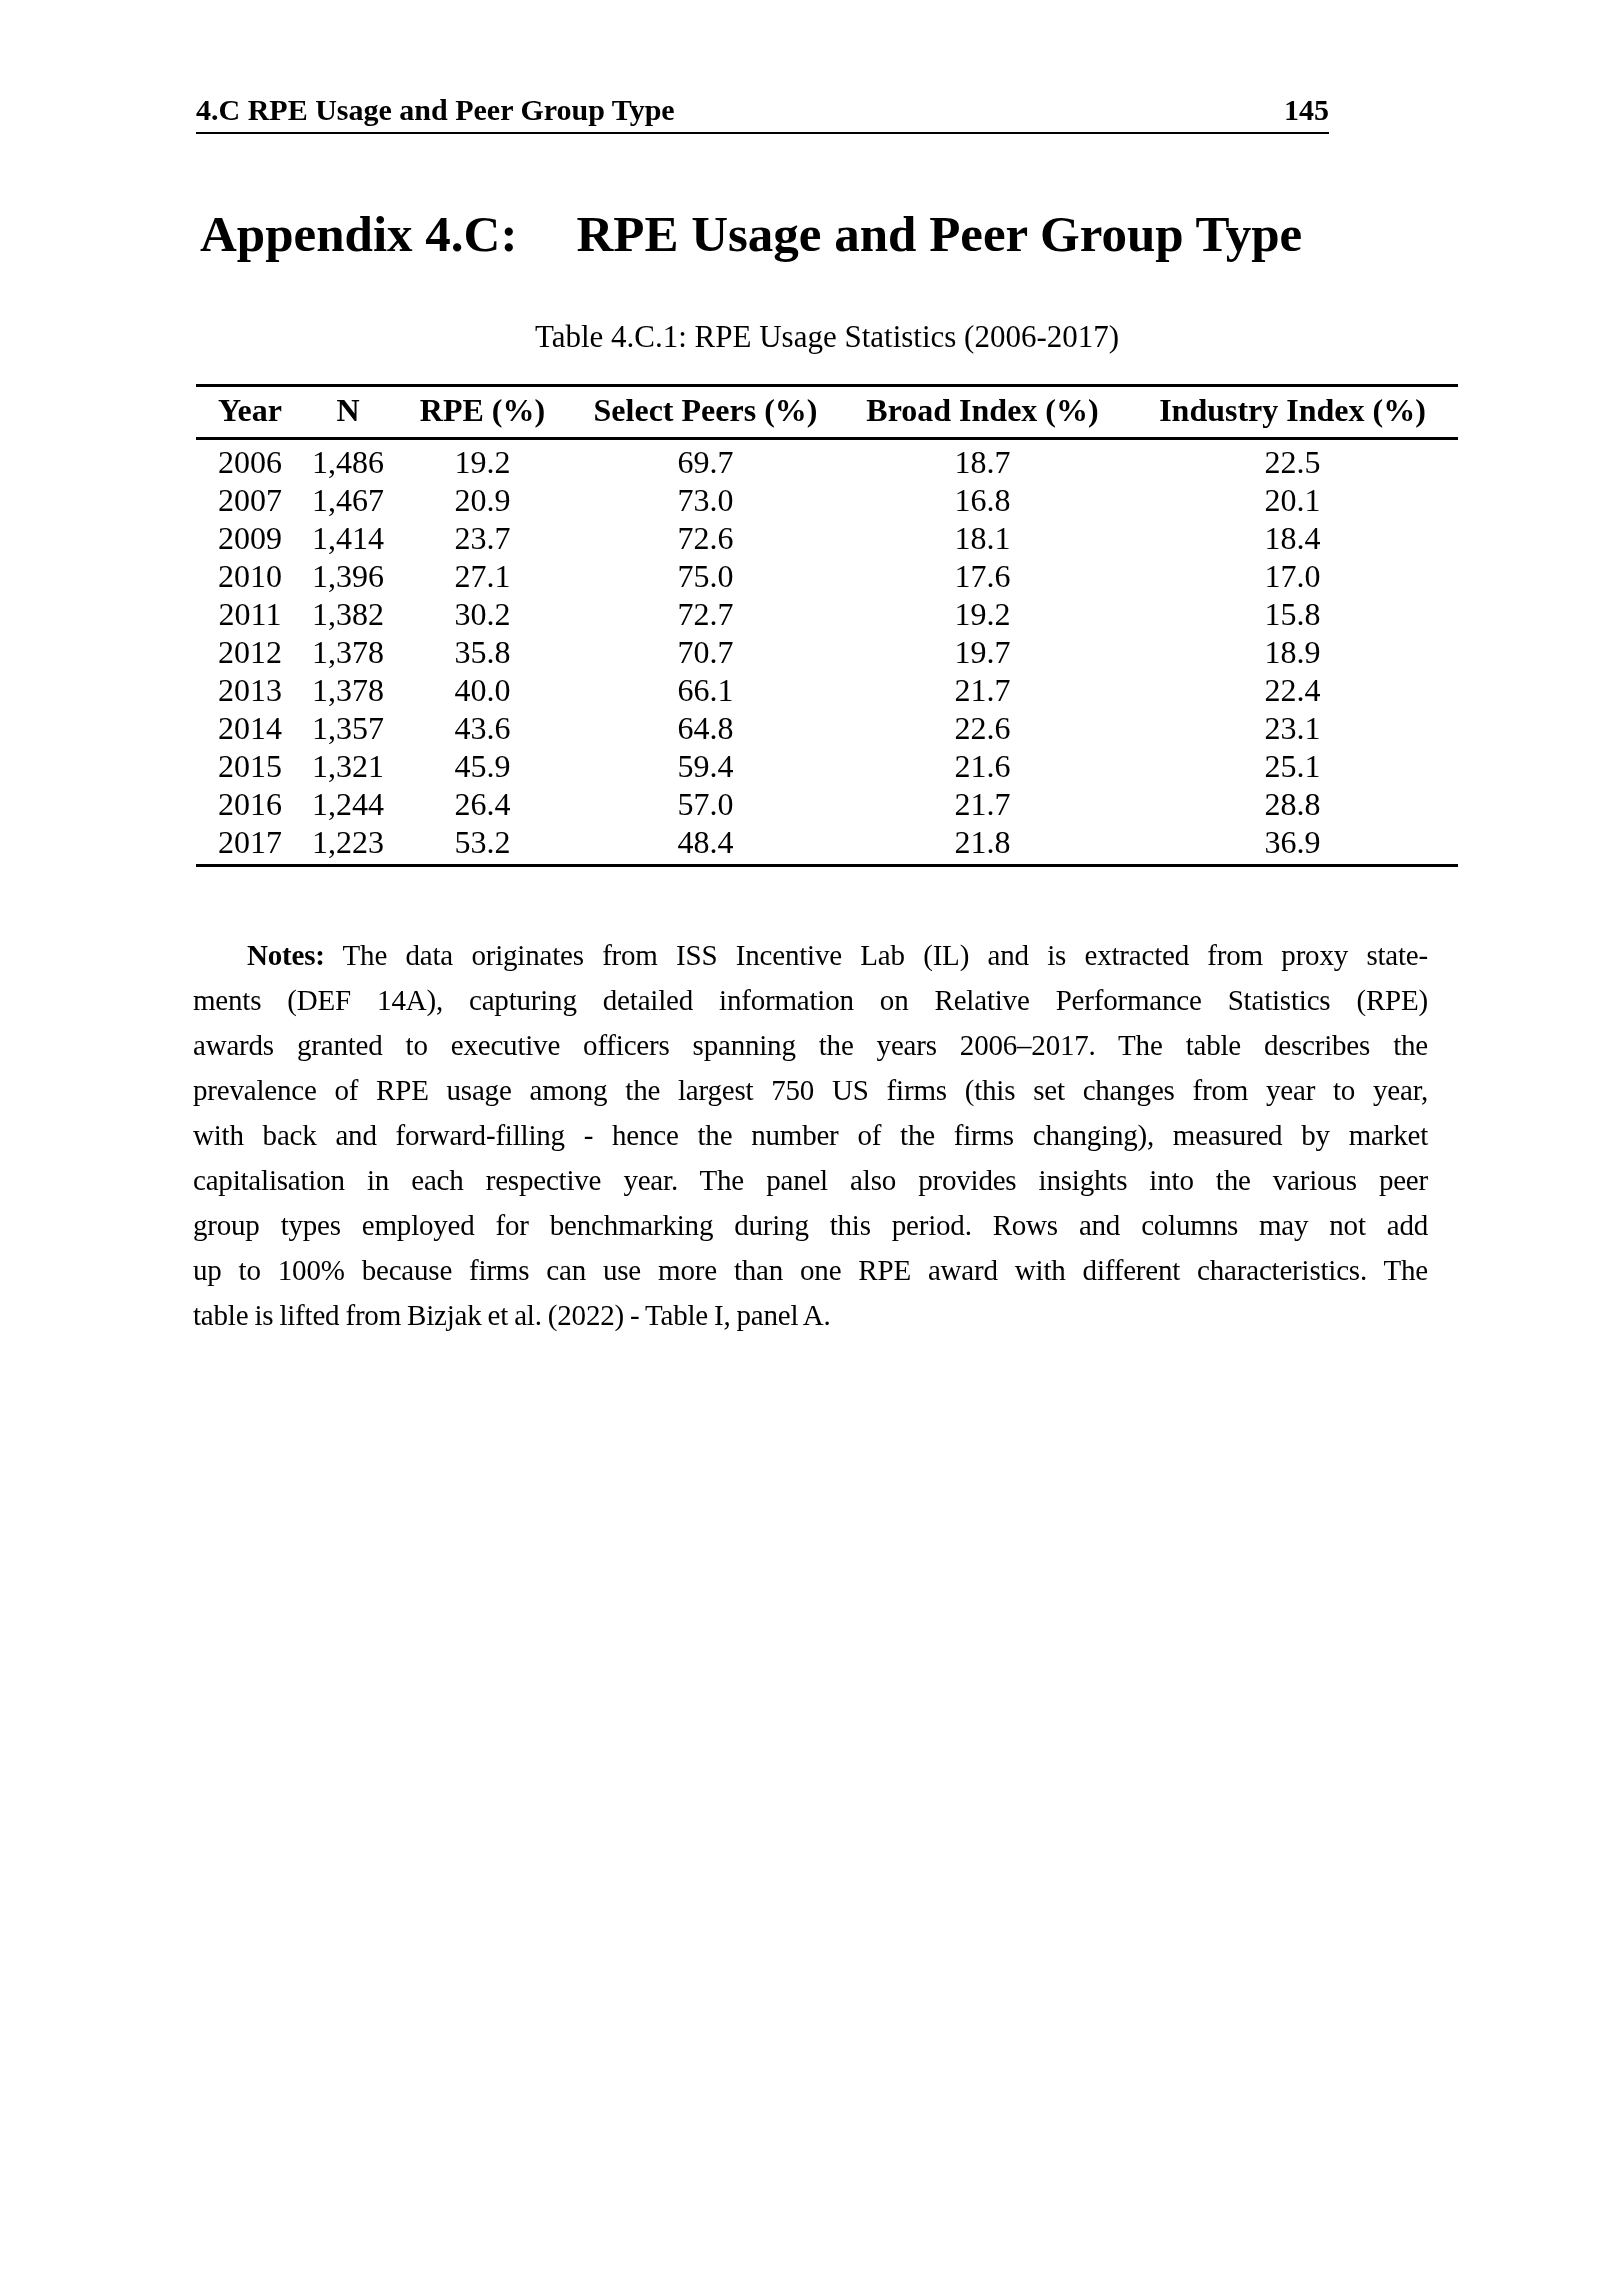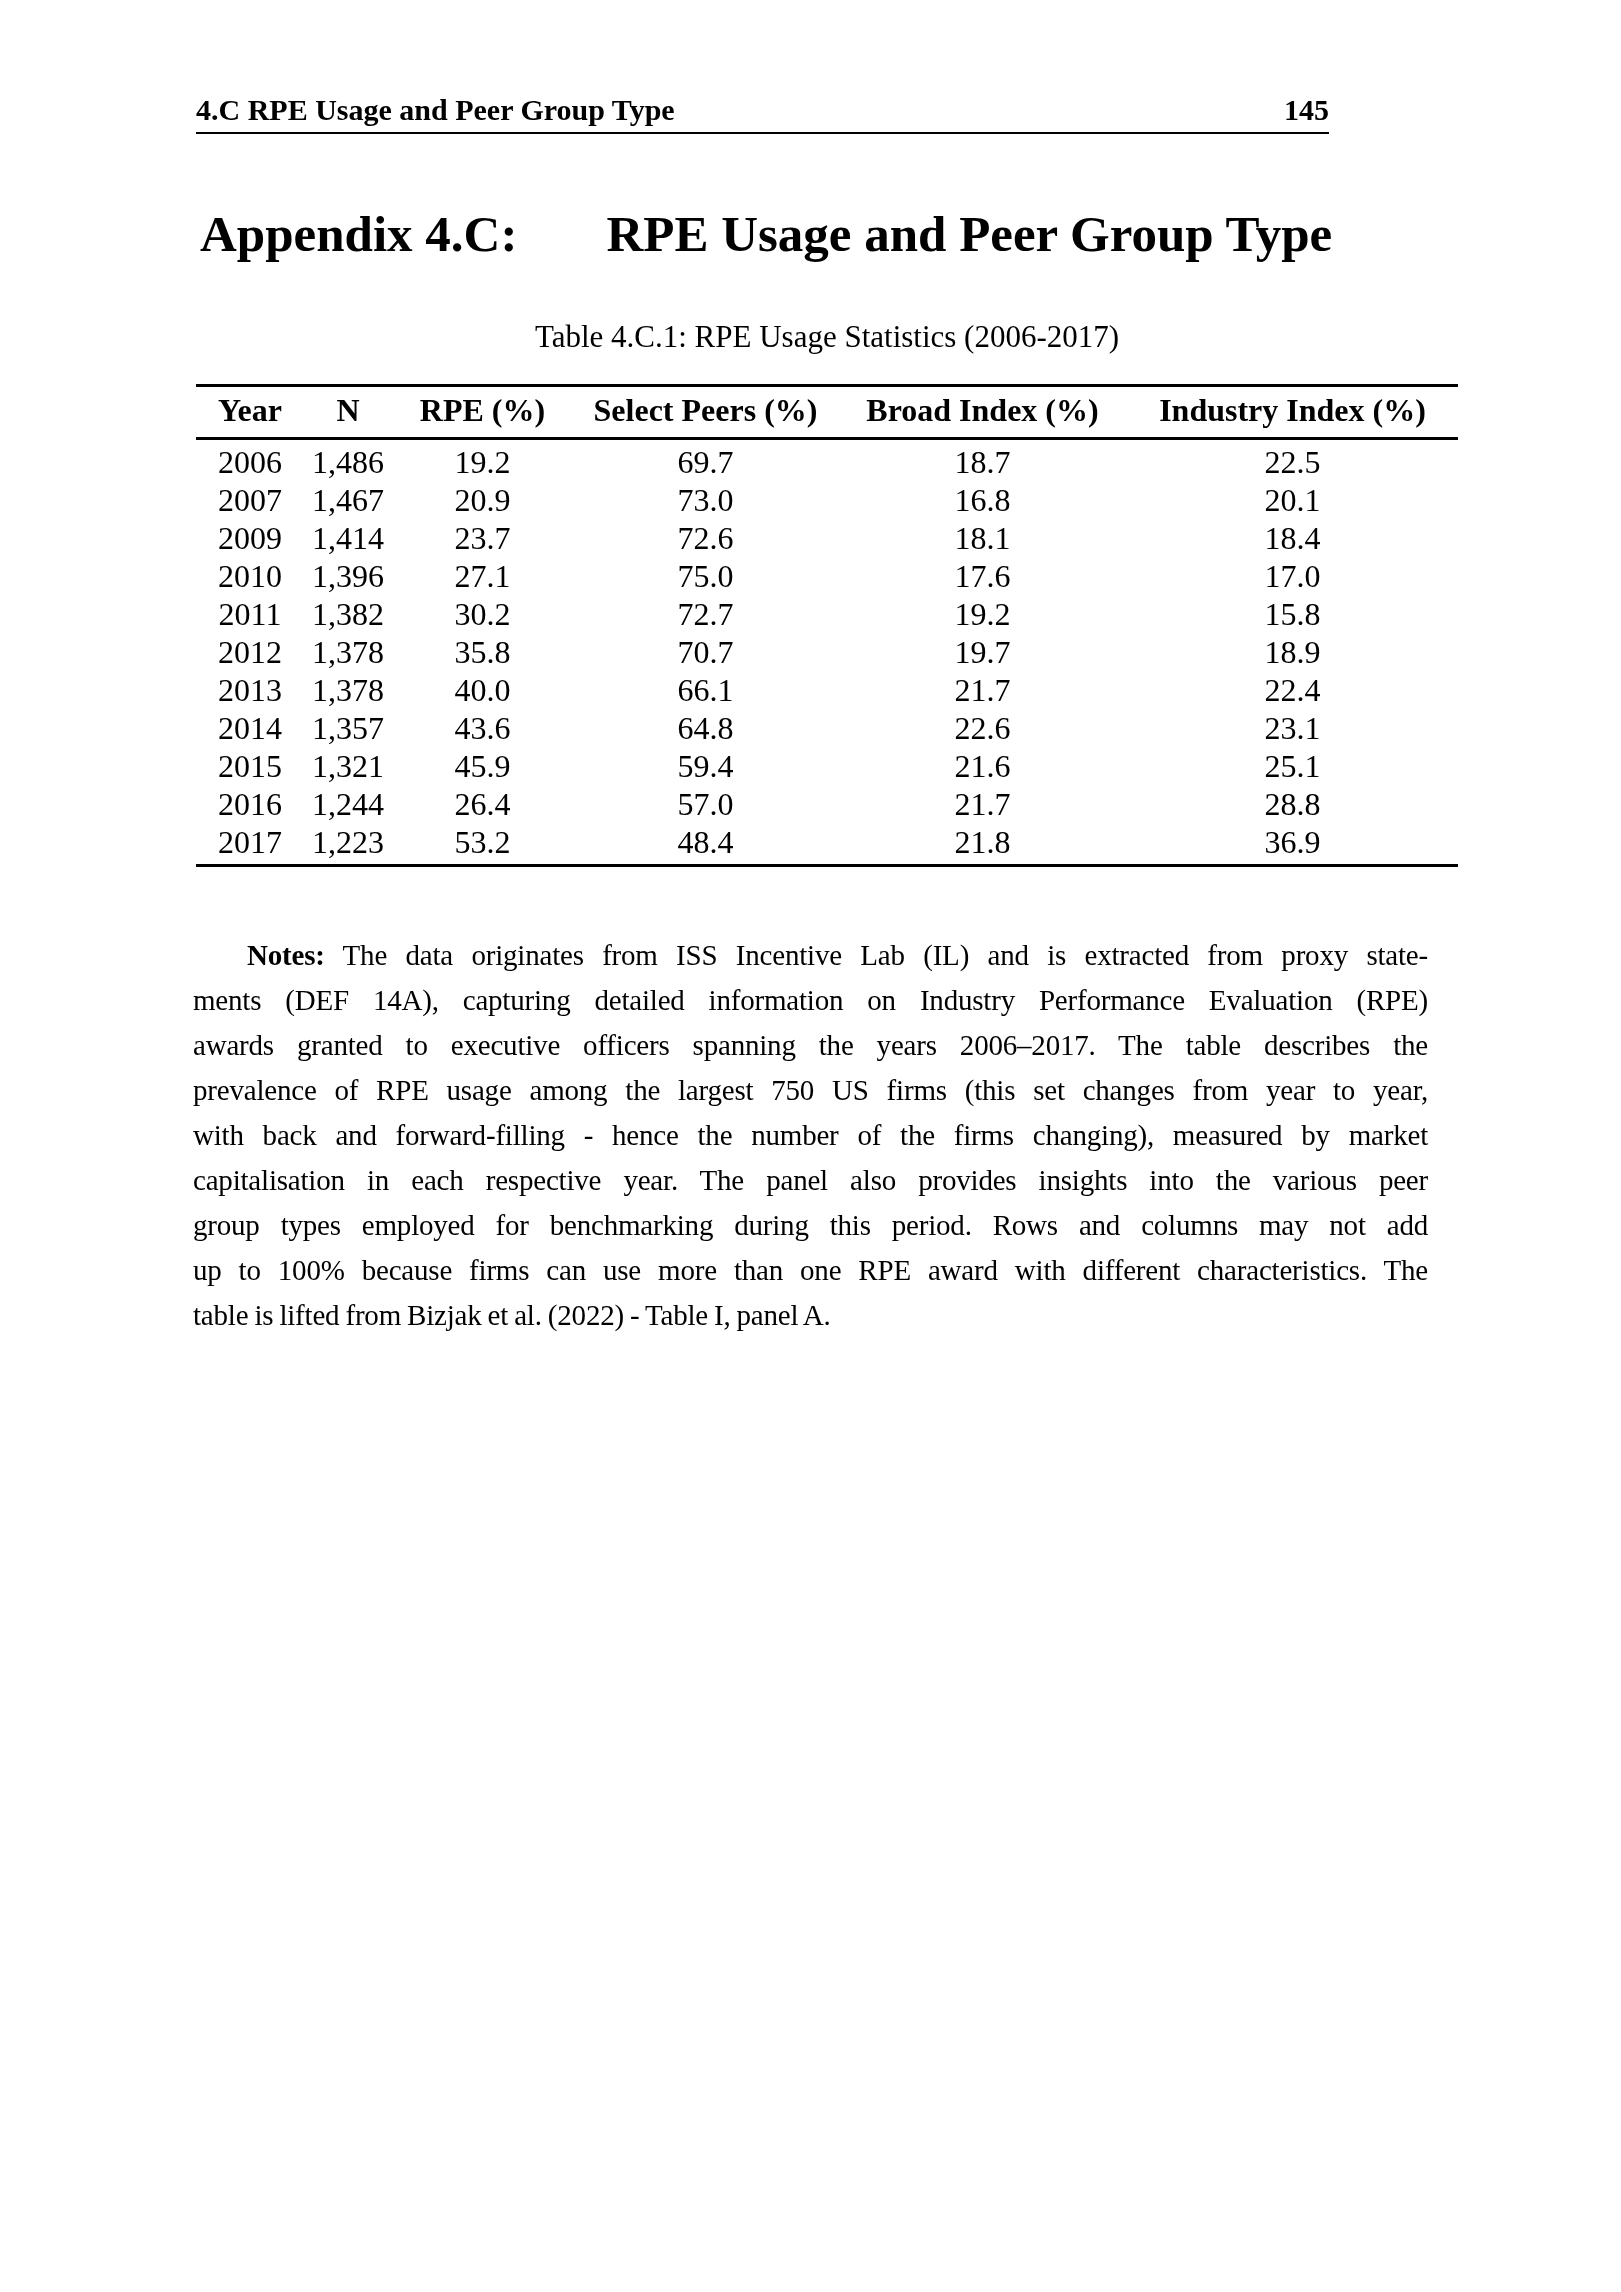--- a/index.html
+++ b/index.html
@@ -29,21 +29,21 @@
     border-bottom: 2px solid #000;
   }
 
   
   .chapter-title {
     position: absolute;
     left: 200px;
     top: 208px;
     width: 1372px;
     display: flex;
-    gap: 89px;
+    gap: 59px;
     font-size: 51px;
     font-weight: bold;
     line-height: 53px;
     white-space: nowrap;
   }
 
   
   .table-caption {
     position: absolute;
     left: 196px;
@@ -222,21 +222,21 @@
         <div class="t-cell c2">53.2</div>
         <div class="t-cell c3">48.4</div>
         <div class="t-cell c4">21.8</div>
         <div class="t-cell c5">36.9</div>
       </div>
     </div>
 </div>
 
 <div class="notes">
     <div class="notes-line first"><span class="notes-label">Notes:</span> The data originates from ISS Incentive Lab (IL) and is extracted from proxy state-</div>
-    <div class="notes-line">ments (DEF 14A), capturing detailed information on Industry Performance Evaluation (RPE)</div>
+    <div class="notes-line">ments (DEF 14A), capturing detailed information on Relative Performance Statistics (RPE)</div>
     <div class="notes-line">awards granted to executive officers spanning the years 2006–2017. The table describes the</div>
     <div class="notes-line">prevalence of RPE usage among the largest 750 US firms (this set changes from year to year,</div>
     <div class="notes-line">with back and forward-filling - hence the number of the firms changing), measured by market</div>
     <div class="notes-line">capitalisation in each respective year. The panel also provides insights into the various peer</div>
     <div class="notes-line">group types employed for benchmarking during this period. Rows and columns may not add</div>
     <div class="notes-line">up to 100% because firms can use more than one RPE award with different characteristics. The</div>
     <div class="notes-line last">table is lifted from Bizjak et al. (2022) - Table I, panel A.</div>
   </div>
 
 

